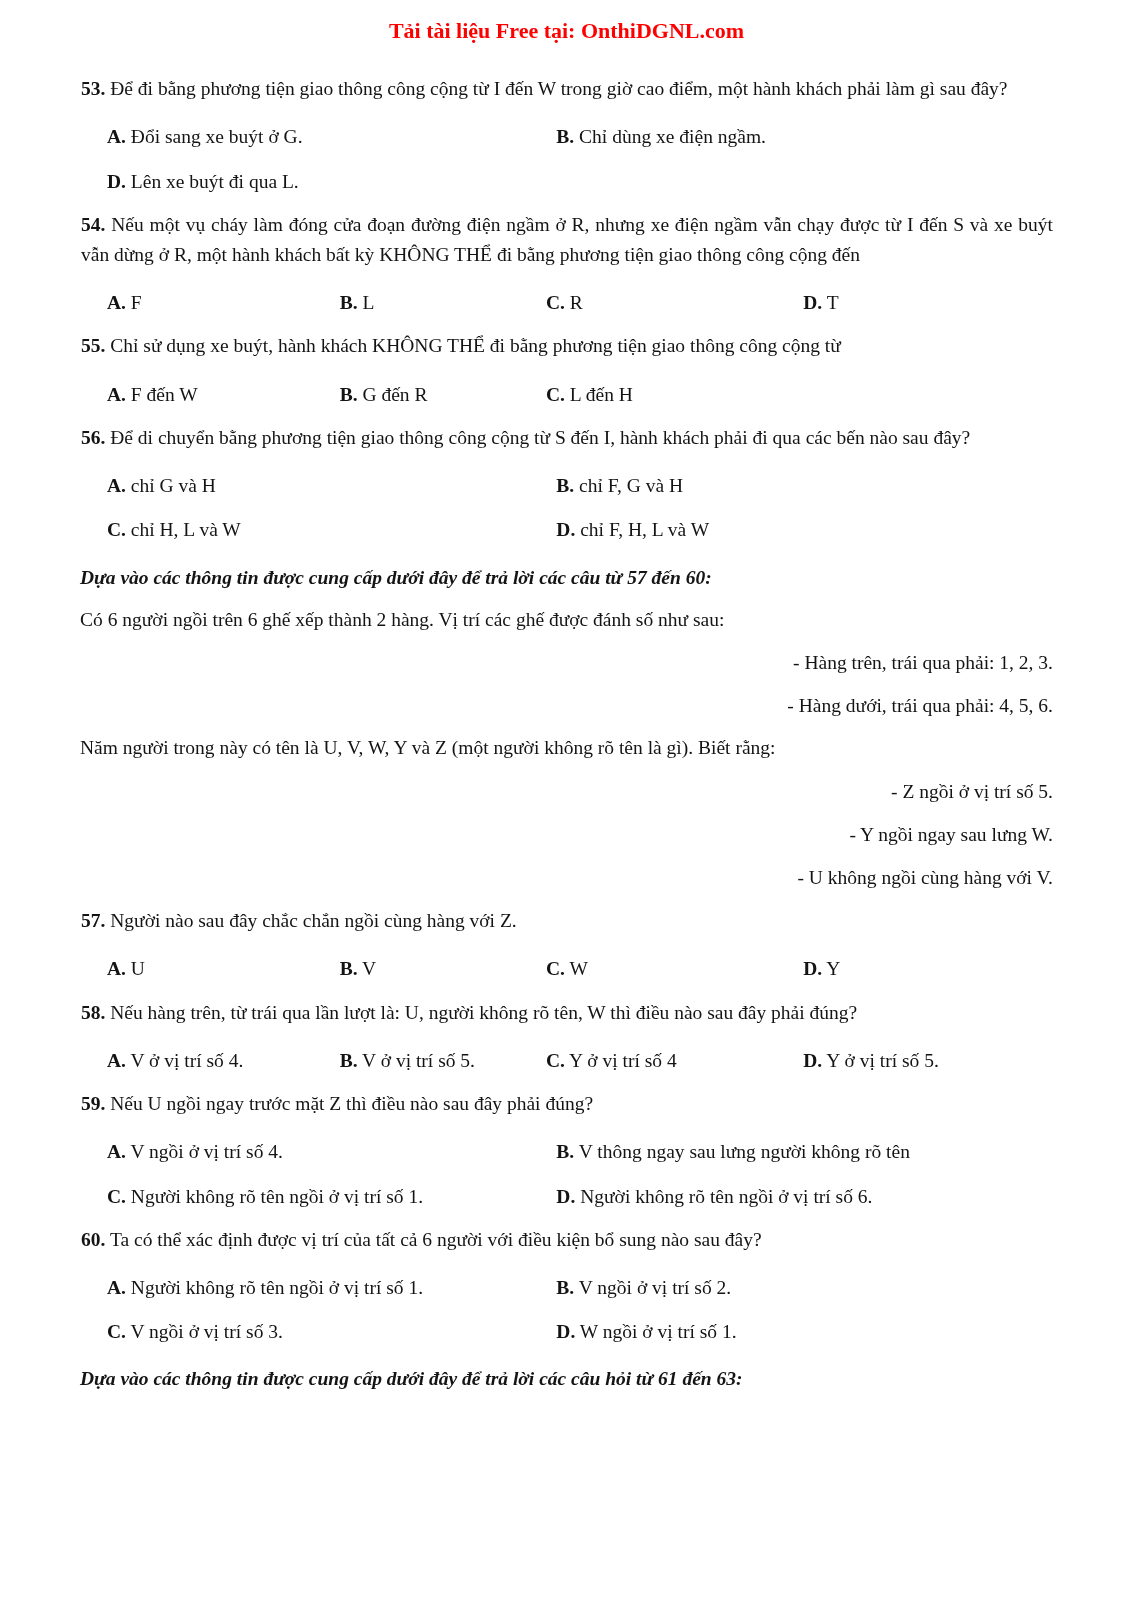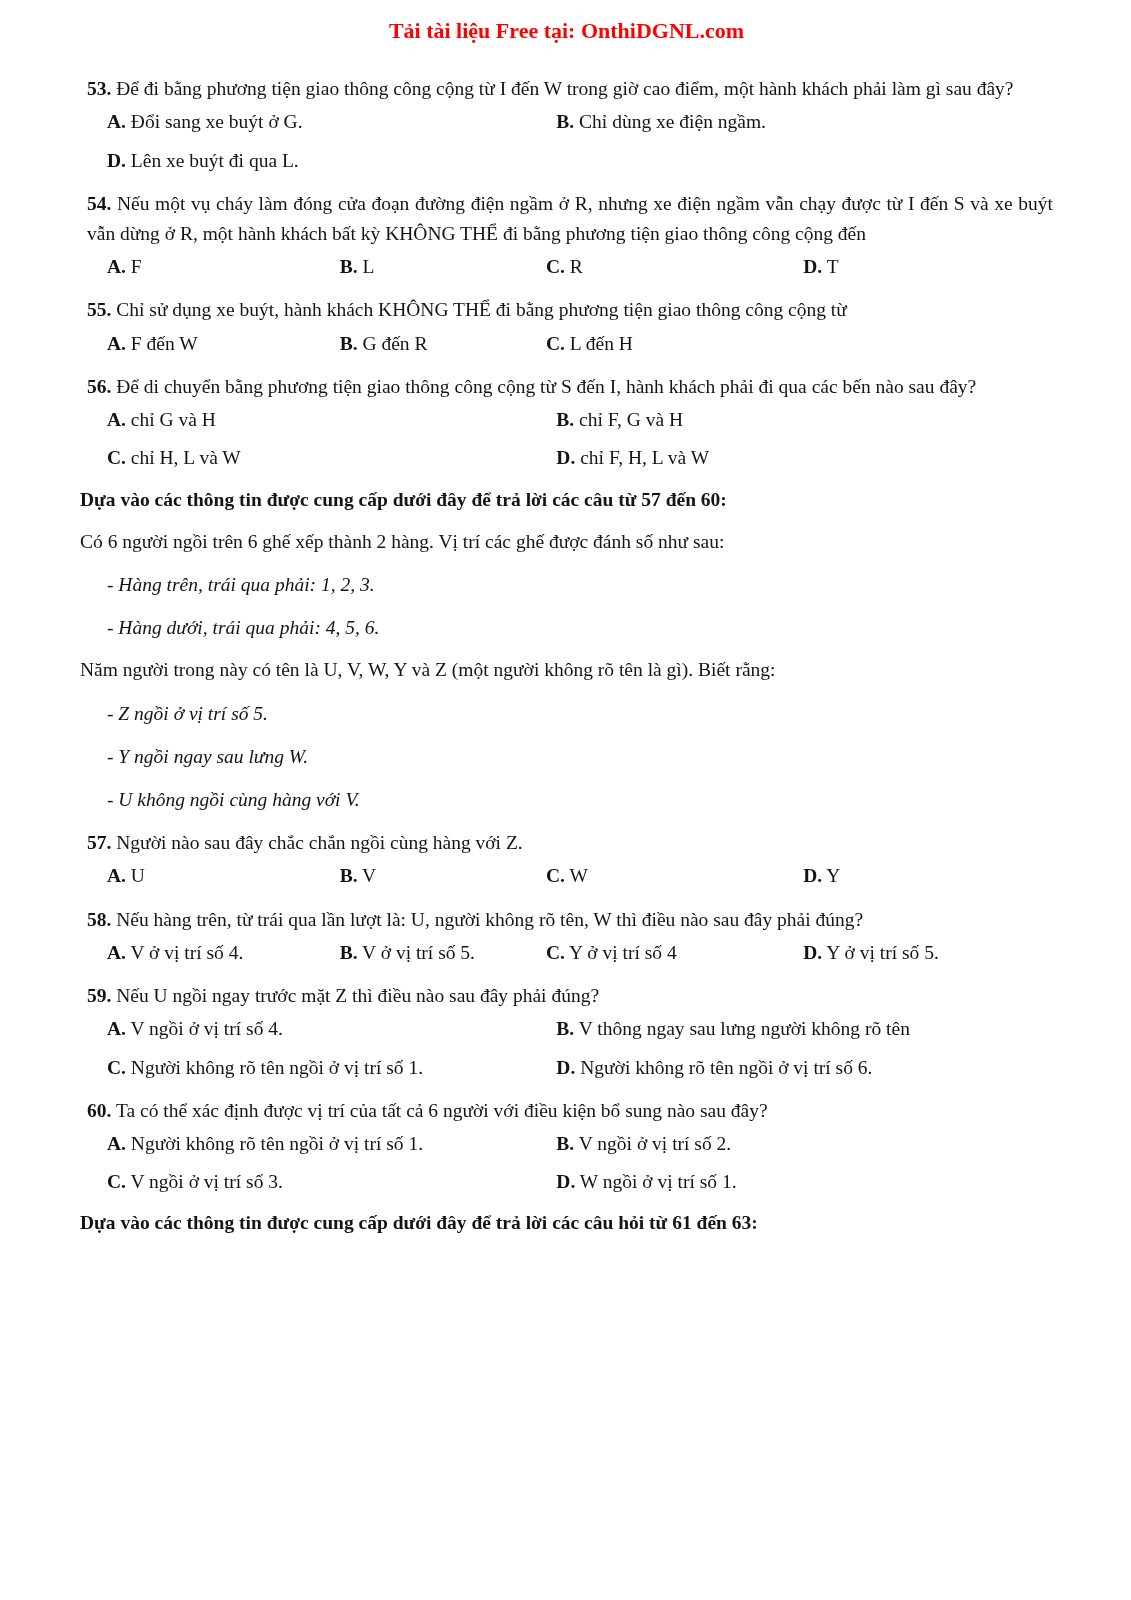--- a/index.html
+++ b/index.html
@@ -21,47 +21,48 @@
   }
   .doc-header {
     text-align: center;
     font-weight: bold;
     font-size: 22px;
     color: #fe0000;
     margin: 4px 0 26px 0;
   }
   .q-para {
     text-align: justify;
-    margin: 13px 0 0 7px;
+    margin: 13px 0 0 1px;
   }
   .q-num, .opt-label {
     font-weight: bold;
   }
   .options {
     display: grid;
     padding-left: 27px;
-    margin: 3px 0 4px 0;
-    row-gap: 8px;
+    margin: 18px 0 4px 0;
+    row-gap: 14px;
   }
   .options.cols-2 { grid-template-columns: 47.5% 1fr; }
   .options.cols-4 { grid-template-columns: 24.6% 21.8% 27.2% 1fr; }
   .option { white-space: nowrap; }
   .section-heading {
     font-weight: bold;
     text-align: justify;
-    margin: 11px 0 4px 0;
+    margin: 17px 0 4px 0;
+    font-style: italic;
   }
   .para {
     text-align: justify;
     margin: 12px 0 0 0;
   }
   .info-line {
-    font-style: italic;
     padding-left: 27px;
     margin: 13px 0 0 0;
+    text-align: right;
   }
 </style>
 </head>
 <body>
 
 <div class="page">
   <div class="doc-header">Tải tài liệu Free tại: OnthiDGNL.com</div>
   <div id="doc-content">
       <div class="question-block">
         <p class="q-para"><span class="q-num">53.</span><span> Để đi bằng phương tiện giao thông công cộng từ I đến W trong giờ cao điểm, một hành khách phải làm gì sau đây?</span></p>

